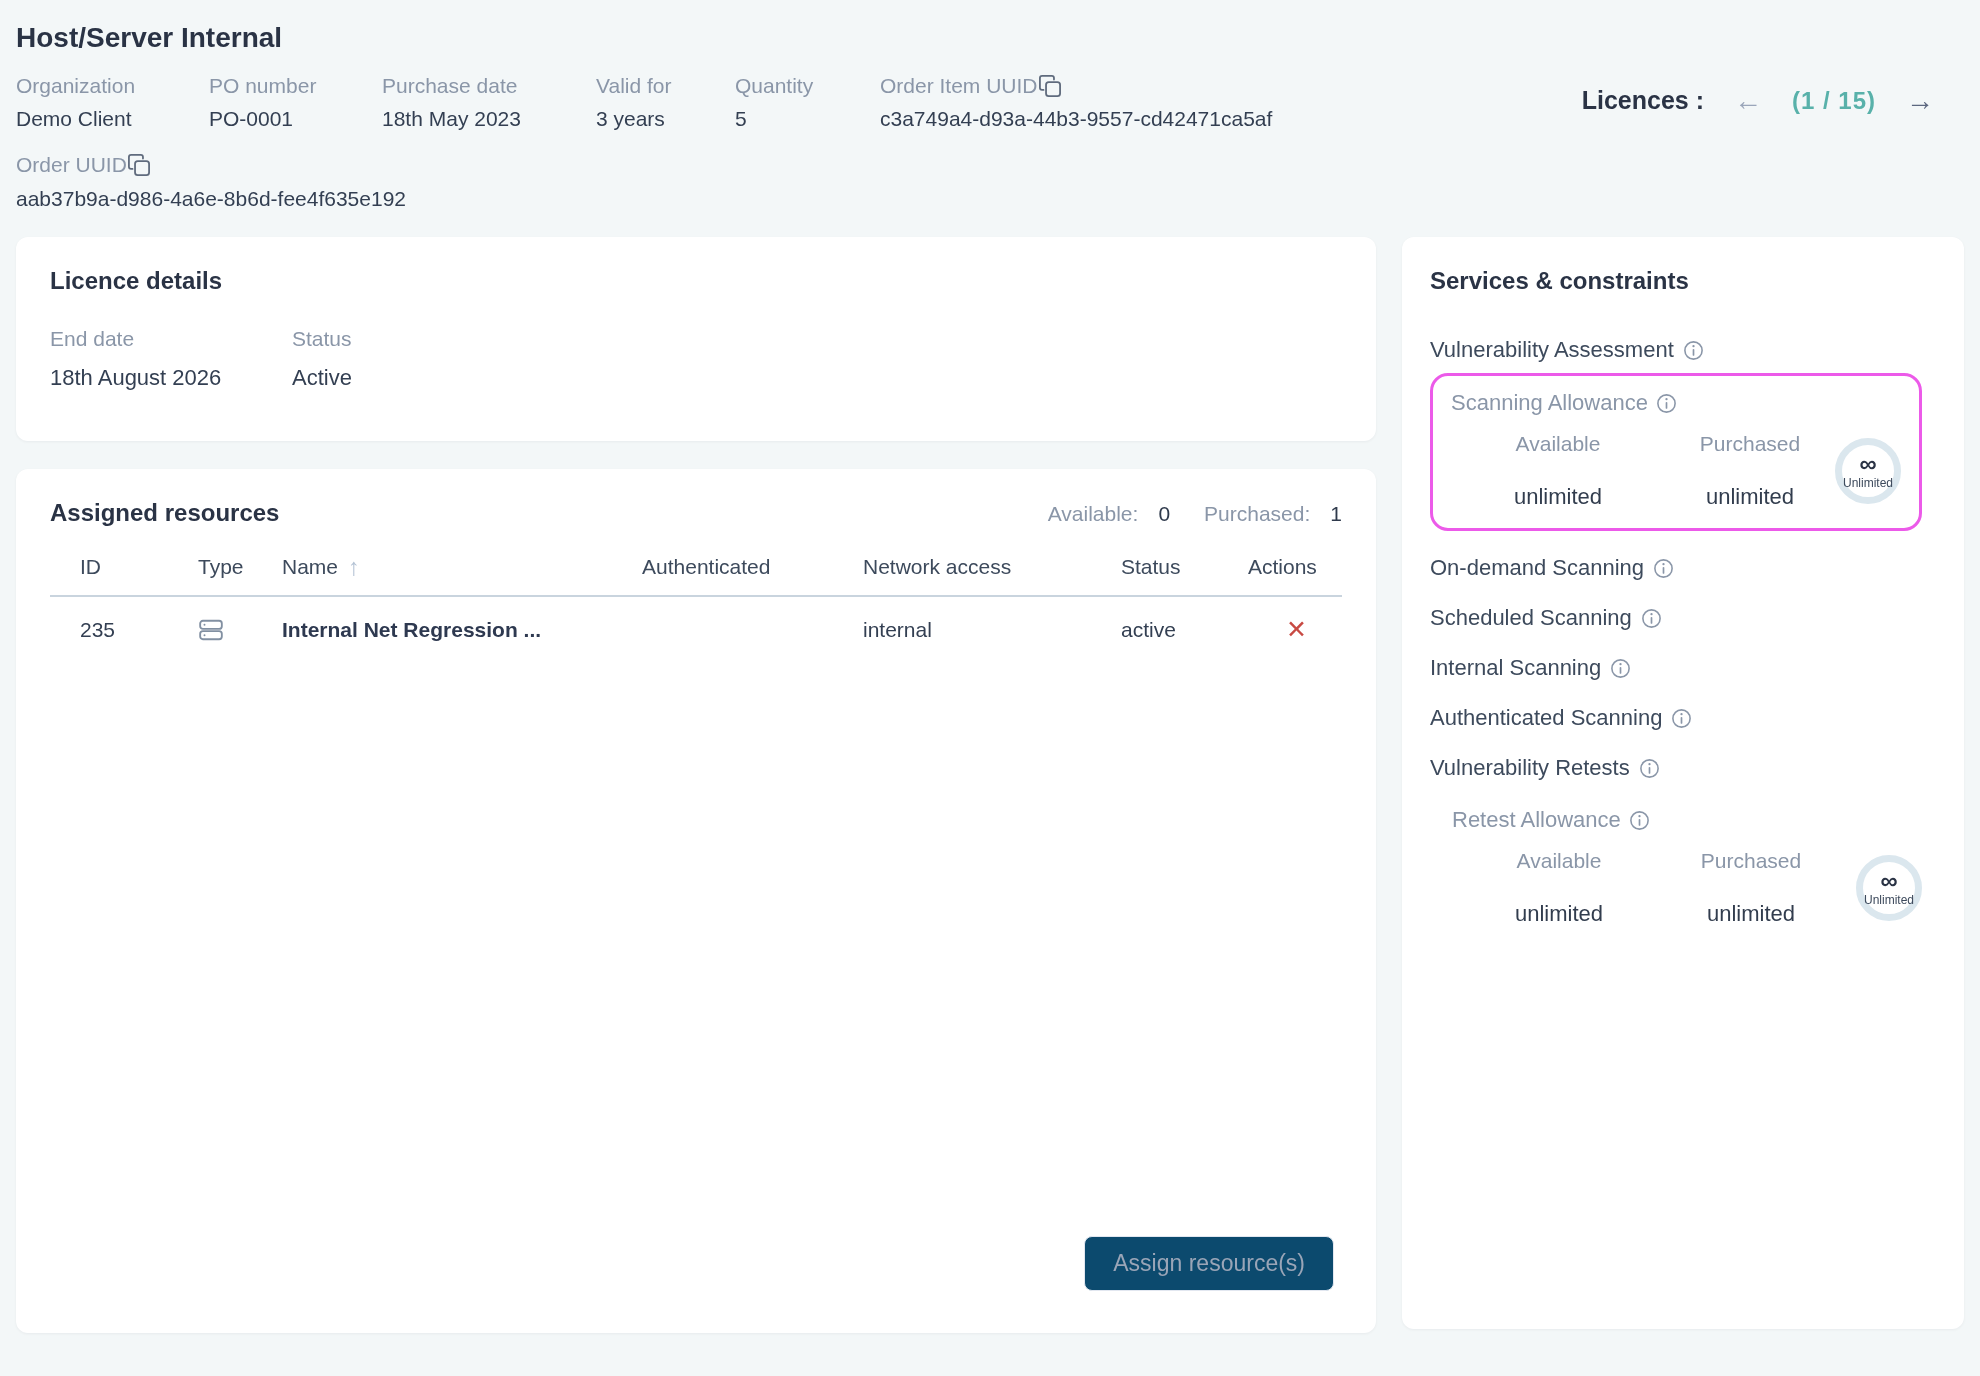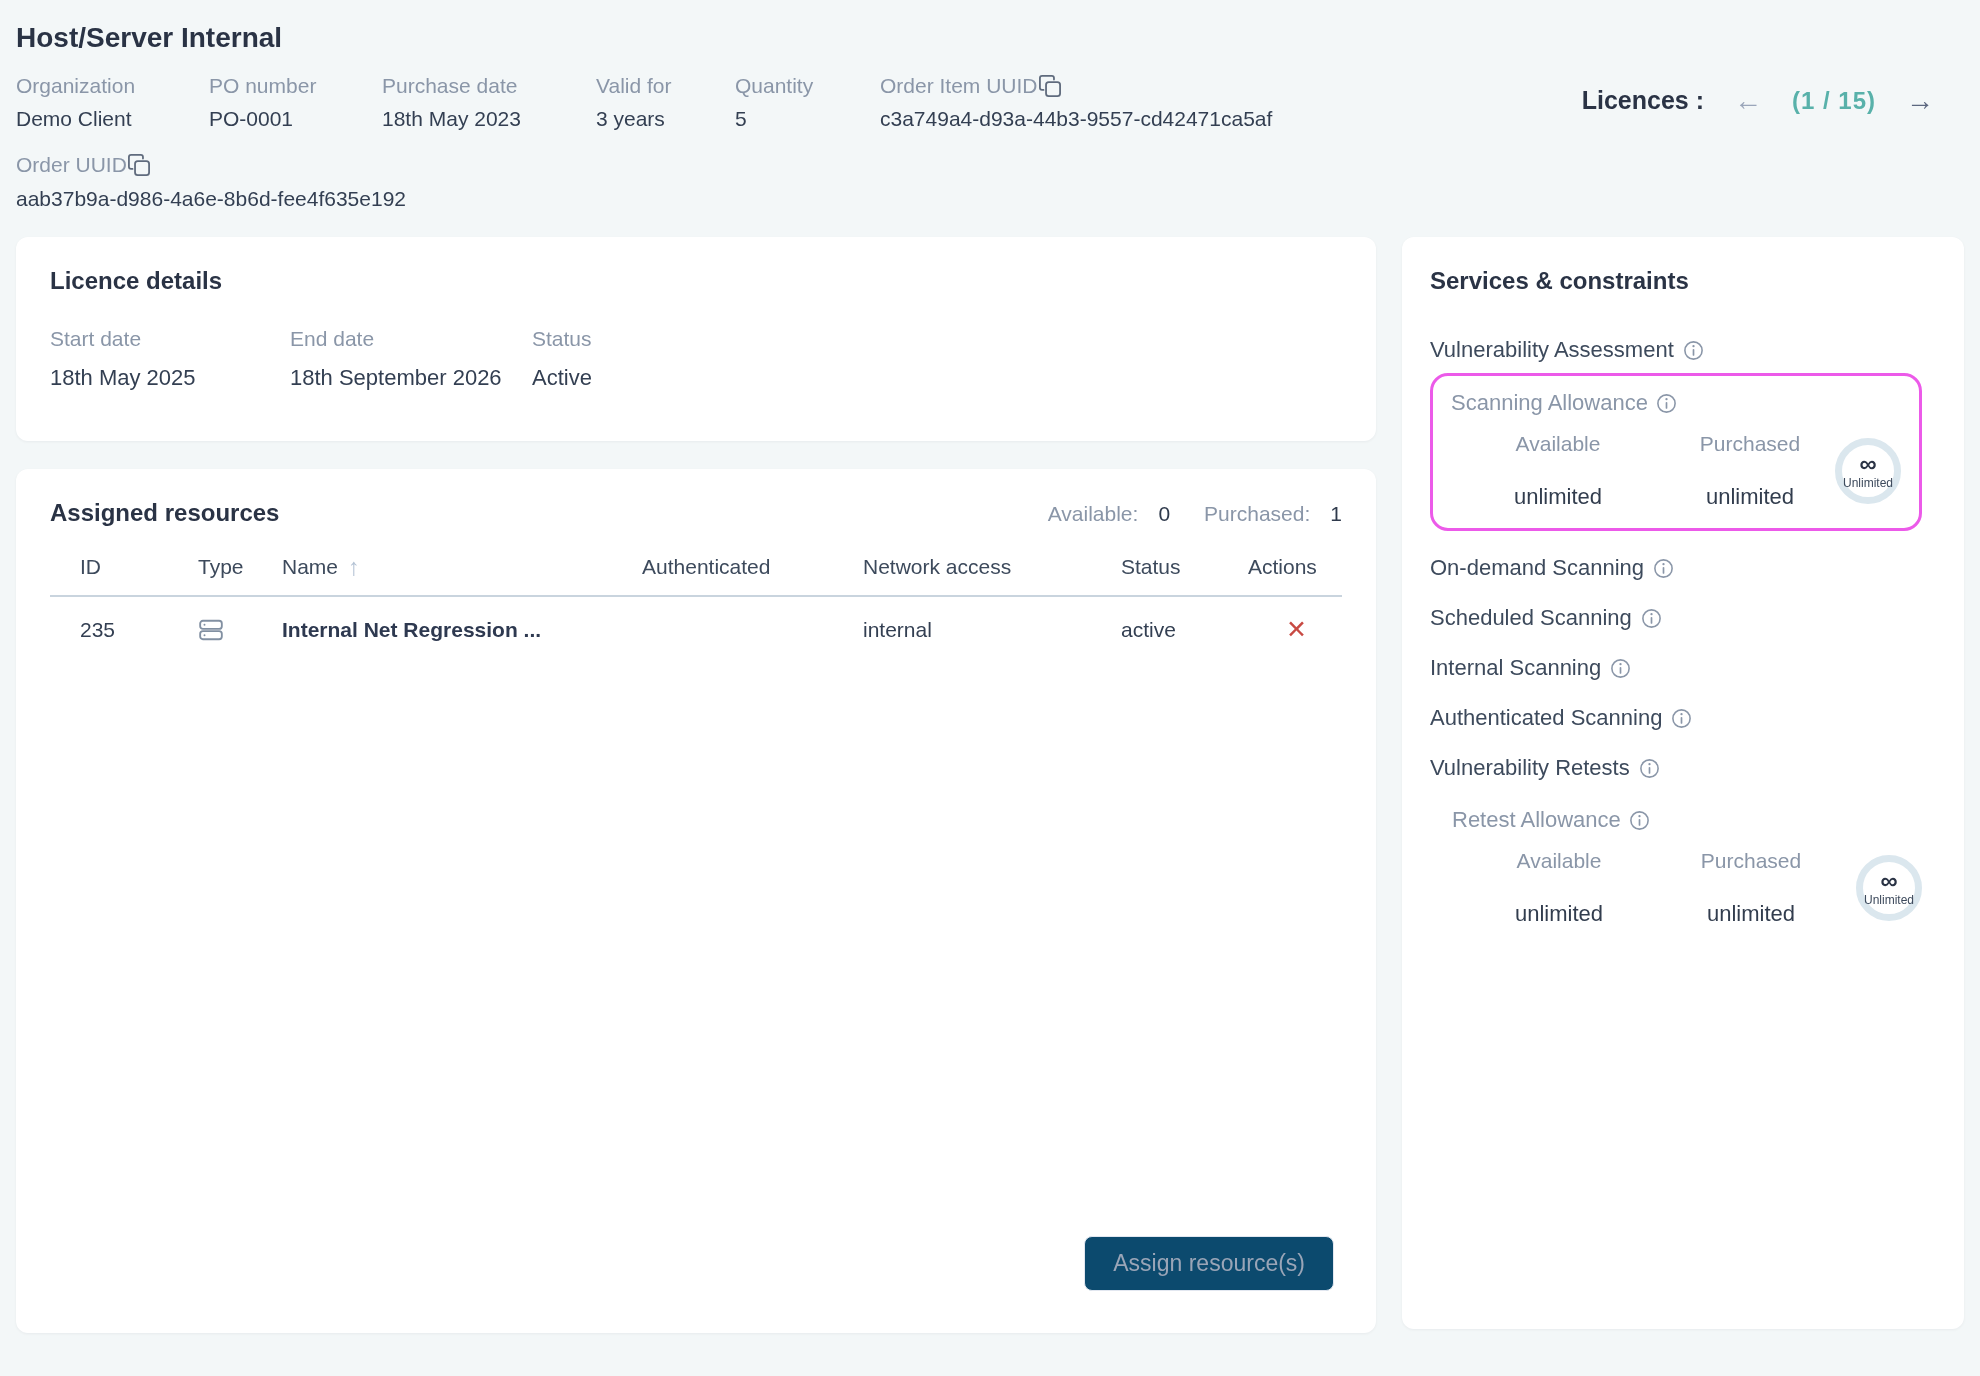--- a/index.html
+++ b/index.html
@@ -144,27 +144,23 @@
     <button class="nav-arrow nav-next">→</button>
   </div>
 
   <div class="main">
 
     <div class="col-left">
 
       <div class="card card-licence">
         <div class="card-title">Licence details</div>
         <div class="fields-row">
-          <div class="field" style="width:240px">
-            <span class="label">Start date</span>
-            <span class="value">18th May 2025</span>
-          </div>
           <div class="field" style="width:242px">
             <span class="label">End date</span>
-            <span class="value">18th September 2026</span>
+            <span class="value">18th August 2026</span>
           </div>
           <div class="field" style="width:121px">
             <span class="label">Status</span>
             <span class="value">Active</span>
           </div>
         </div>
       </div>
 
       <div class="card card-resources">
         <div class="res-header">

